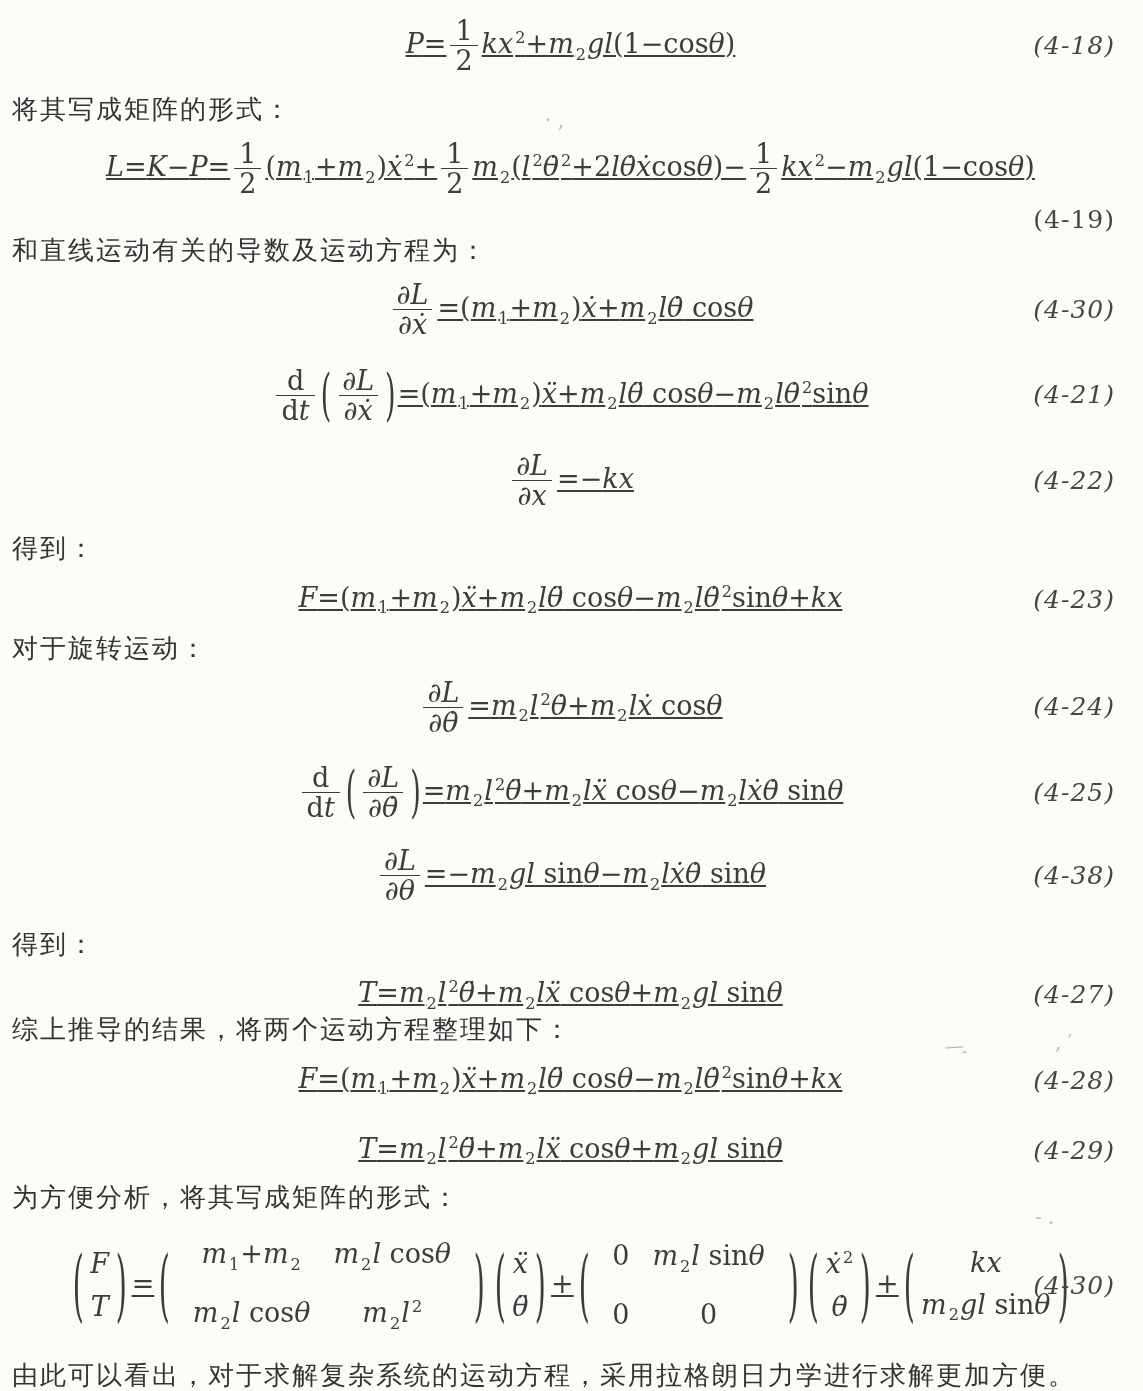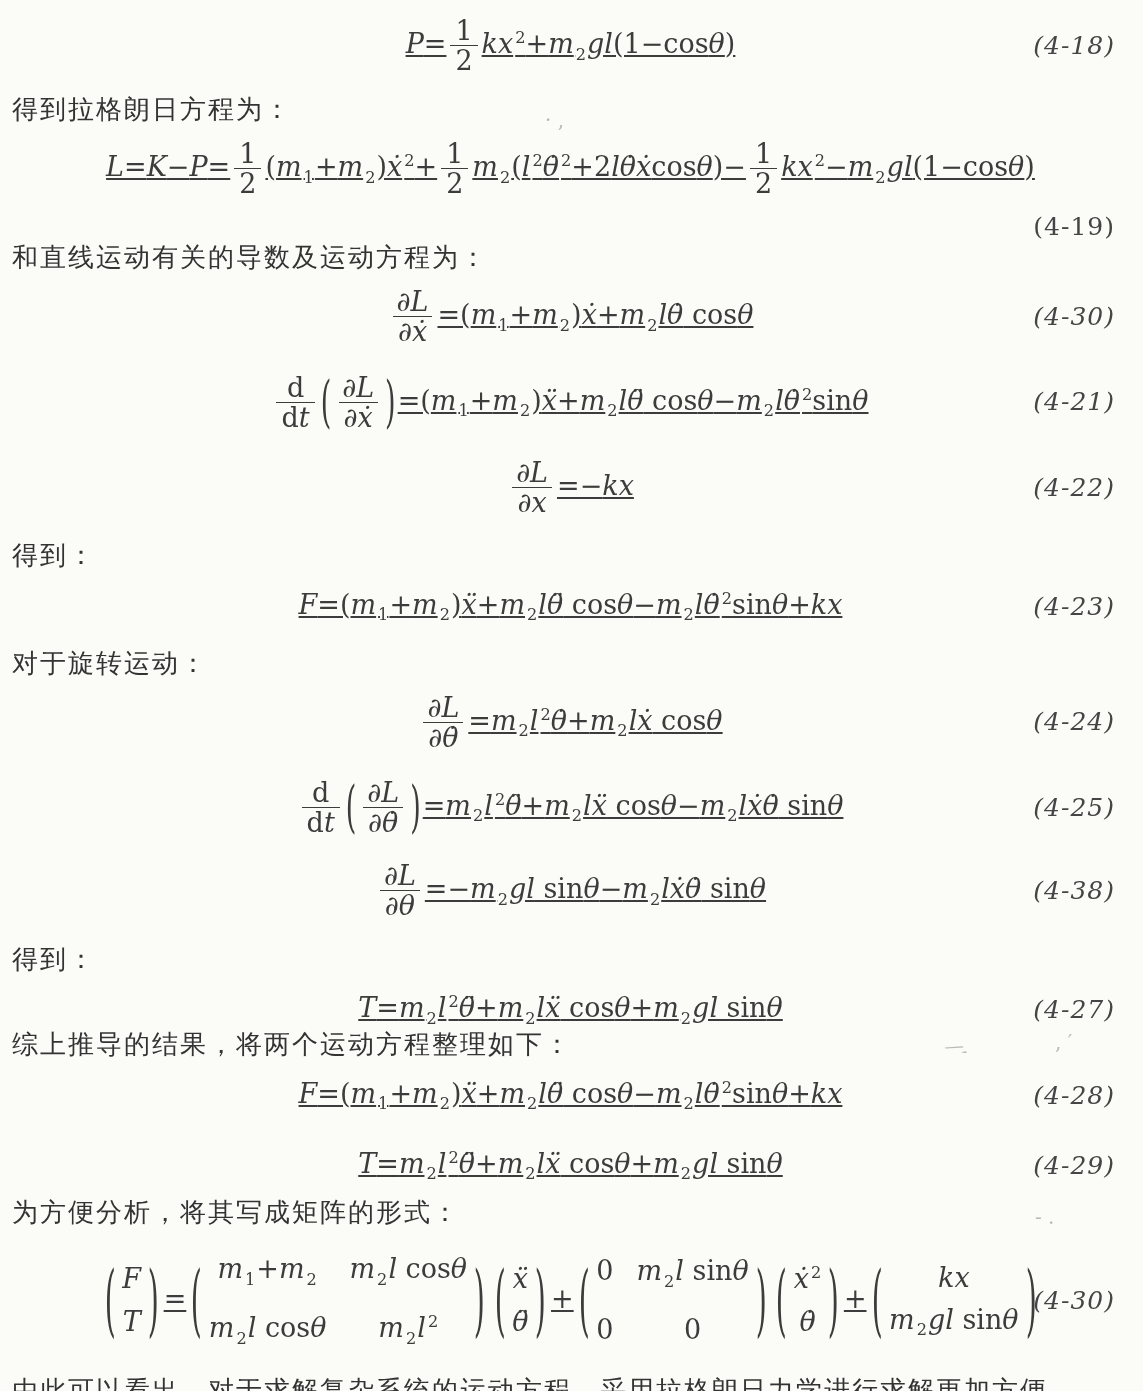--- a/index.html
+++ b/index.html
@@ -19,56 +19,56 @@
   .eq { display:inline-block;text-decoration:underline; }
   .eq i { font-family:"DejaVu Serif", serif; font-style:italic; }
   .eq sub { font-size:0.6em; margin:0 1px 0 2px; }
   .eq sup { font-size:0.6em; margin-left:2px; }
   .fr { display:inline-flex; flex-direction:column; align-items:center; vertical-align:middle; margin:0 4px; line-height:1.08; }
   .fr > .n { display:block; padding:0 5px; }
   .fr > .d { display:block; padding:0 5px; border-top:1.6px solid #3c3c3c; }
   .bp { display:inline-block; font-style:normal; transform:scaleY(2.1); vertical-align:middle; margin:0 2px; }
   .bp.t2 { transform:scale(1.05, 2.9); margin:0 5px; }
   .m21 { display:inline-grid; grid-template-columns:auto; row-gap:10px; vertical-align:middle; text-align:center; margin:0 2px; }
-  .m22 { display:inline-grid; grid-template-columns:auto auto; column-gap:28px; row-gap:10px; vertical-align:middle; text-align:center; margin:0 2px;gap:23px; }
+  .m22 { display:inline-grid; grid-template-columns:auto auto; column-gap:28px; row-gap:10px; vertical-align:middle; text-align:center; margin:0 18px;gap:23px; }
   .tag {
     position:absolute; right:14px; top:50%; transform:translateY(-50%);
     font-size:25px; letter-spacing:1px; color:#454545;font-style:italic;
   }
   .tagrow { text-align:right; padding-right:14px; font-size:25px; letter-spacing:1px; color:#454545; }
   .artifact { position:absolute; color:#b9b9b4; pointer-events:none; font-size:20px; }
 </style>
 </head>
 <body>
 
 <div class="page">
 
   <div class="eqrow" style="margin-top:4px">
     <span class="eq"><i>P</i>=<span class="fr">
           <span class="n">1</span>
           <span class="d">2</span>
         </span><i>kx</i><sup>2</sup>+<i>m</i><sub>2</sub><i>gl</i>(1−cos<i>θ</i>)</span>
     <span class="tag">(4-18)</span>
   </div>
 
-  <div class="cn" style="margin-top:18px">得到拉格朗日方程为：</div>
+  <div class="cn" style="margin-top:18px">将其写成矩阵的形式：</div>
 
   <div class="eqrow" style="margin-top:12px">
     <span class="eq"><i>L</i>=<i>K</i>−<i>P</i>=<span class="fr">
           <span class="n">1</span>
           <span class="d">2</span>
         </span>(<i>m</i><sub>1</sub>+<i>m</i><sub>2</sub>)<i>ẋ</i><sup>2</sup>+<span class="fr">
           <span class="n">1</span>
           <span class="d">2</span>
         </span><i>m</i><sub>2</sub>(<i>l</i><sup>2</sup><i>θ̇</i><sup>2</sup>+2<i>lθ̇ẋ</i>cos<i>θ</i>)−<span class="fr">
           <span class="n">1</span>
           <span class="d">2</span>
         </span><i>kx</i><sup>2</sup>−<i>m</i><sub>2</sub><i>gl</i>(1−cos<i>θ</i>)</span>
   </div>
-  <div class="tagrow" style="margin-top:14px">
+  <div class="tagrow" style="margin-top:7px">
     <span>(4-19)</span>
   </div>
 
   <div class="cn" style="margin-top:0">和直线运动有关的导数及运动方程为：</div>
 
   <div class="eqrow" style="margin-top:12px">
     <span class="eq"><span class="fr">
           <span class="n">∂<i>L</i></span>
           <span class="d">∂<i>ẋ</i></span>
         </span>=(<i>m</i><sub>1</sub>+<i>m</i><sub>2</sub>)<i>ẋ</i>+<i>m</i><sub>2</sub><i>lθ̇</i> cos<i>θ</i></span>
@@ -94,21 +94,21 @@
     <span class="tag">(4-22)</span>
   </div>
 
   <div class="cn" style="margin-top:22px">得到：</div>
 
   <div class="eqrow" style="margin-top:16px">
     <span class="eq"><i>F</i>=(<i>m</i><sub>1</sub>+<i>m</i><sub>2</sub>)<i>ẍ</i>+<i>m</i><sub>2</sub><i>lθ̈</i> cos<i>θ</i>−<i>m</i><sub>2</sub><i>lθ̇</i><sup>2</sup>sin<i>θ</i>+<i>kx</i></span>
     <span class="tag">(4-23)</span>
   </div>
 
-  <div class="cn" style="margin-top:22px">对于旋转运动：</div>
+  <div class="cn" style="margin-top:14px">对于旋转运动：</div>
 
   <div class="eqrow" style="margin-top:12px">
     <span class="eq"><span class="fr">
           <span class="n">∂<i>L</i></span>
           <span class="d">∂<i>θ̇</i></span>
         </span>=<i>m</i><sub>2</sub><i>l</i><sup>2</sup><i>θ̇</i>+<i>m</i><sub>2</sub><i>lẋ</i> cos<i>θ</i></span>
     <span class="tag">(4-24)</span>
   </div>
 
   <div class="eqrow" style="margin-top:26px">

